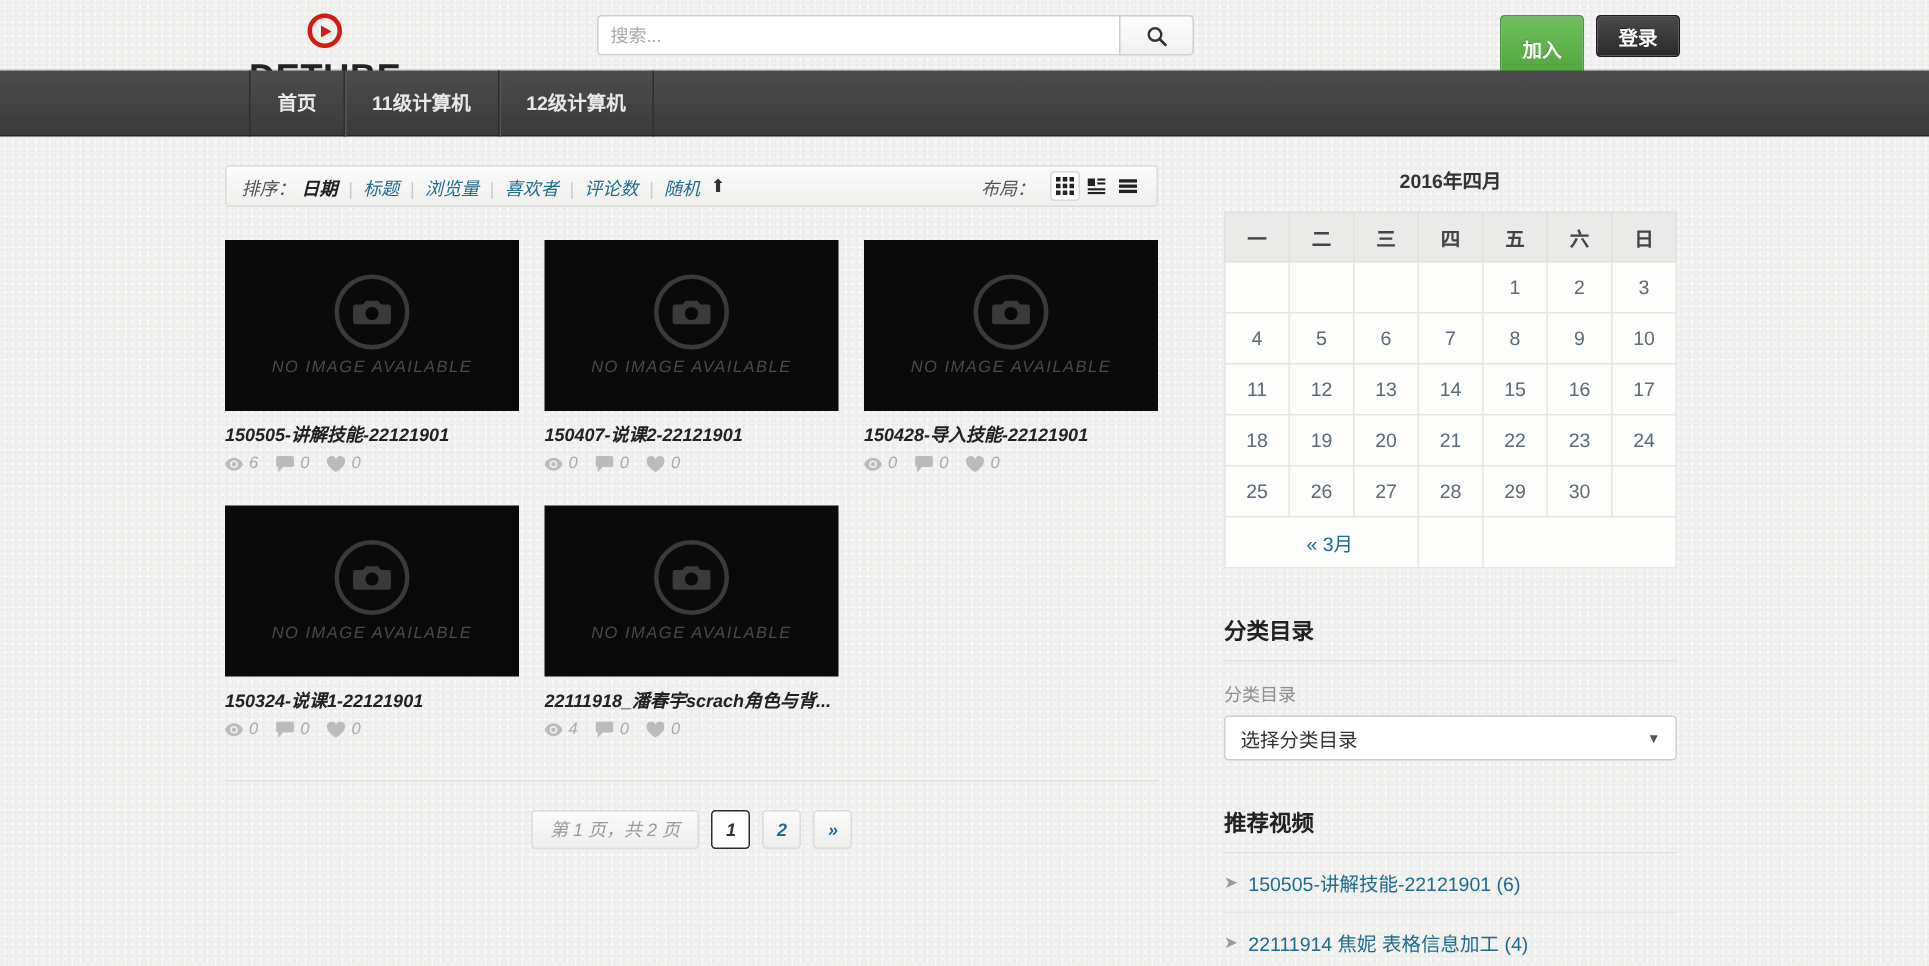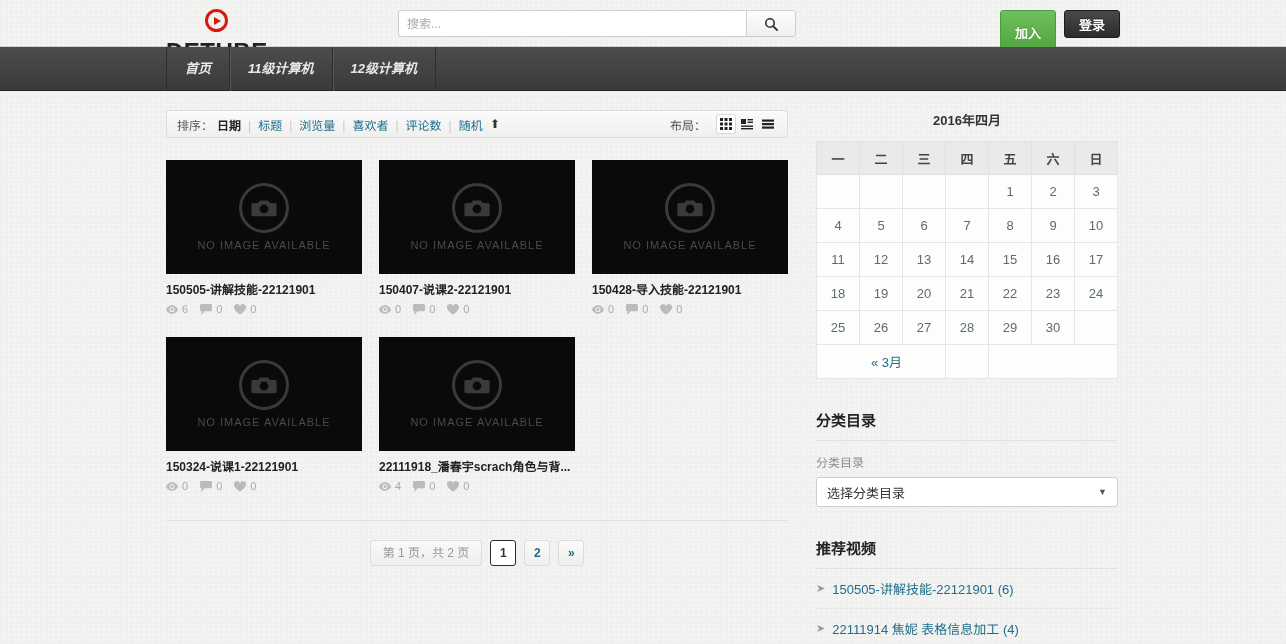--- a/index.html
+++ b/index.html
@@ -84,32 +84,32 @@
     text-shadow:0 -1px 0 rgba(0,0,0,.4);
   }
 
   
   .navbar{
     position:absolute;left:0;top:47px;width:1286px;height:44px;
     background:linear-gradient(#4c4c4c,#3a3a3a);
     border-bottom:1px solid #242424;
     box-sizing:border-box;
   }
-  .nav-inner{position:absolute;left:166px;top:0;height:28px;display:flex;font-style:italic;}
+  .nav-inner{position:absolute;left:166px;top:0;height:28px;display:flex;}
   .nav-item{
     height:44px;line-height:44px;padding:0 18px;
     color:#e8e8e8;font-size:13px;font-weight:bold;
     border-right:1px solid #2e2e2e;
     box-shadow:1px 0 0 #565656 inset;
     cursor:pointer;white-space:nowrap;
   }
   .nav-item:first-child{box-shadow:none;border-left:1px solid #2e2e2e;}
 
   
-  .content{position:absolute;left:166px;top:110px;width:622px;}
+  .content{position:absolute;left:150px;top:110px;width:622px;font-style:italic;}
   .sidebar{position:absolute;left:816px;top:110px;width:302px;}
 
   
   .sortbar{
     height:28px;box-sizing:border-box;
     border:1px solid #dcdcda;border-radius:3px;
     background:linear-gradient(#fbfbfb,#efefed);
     display:flex;align-items:center;
     padding:0 10px;
     position:relative;

